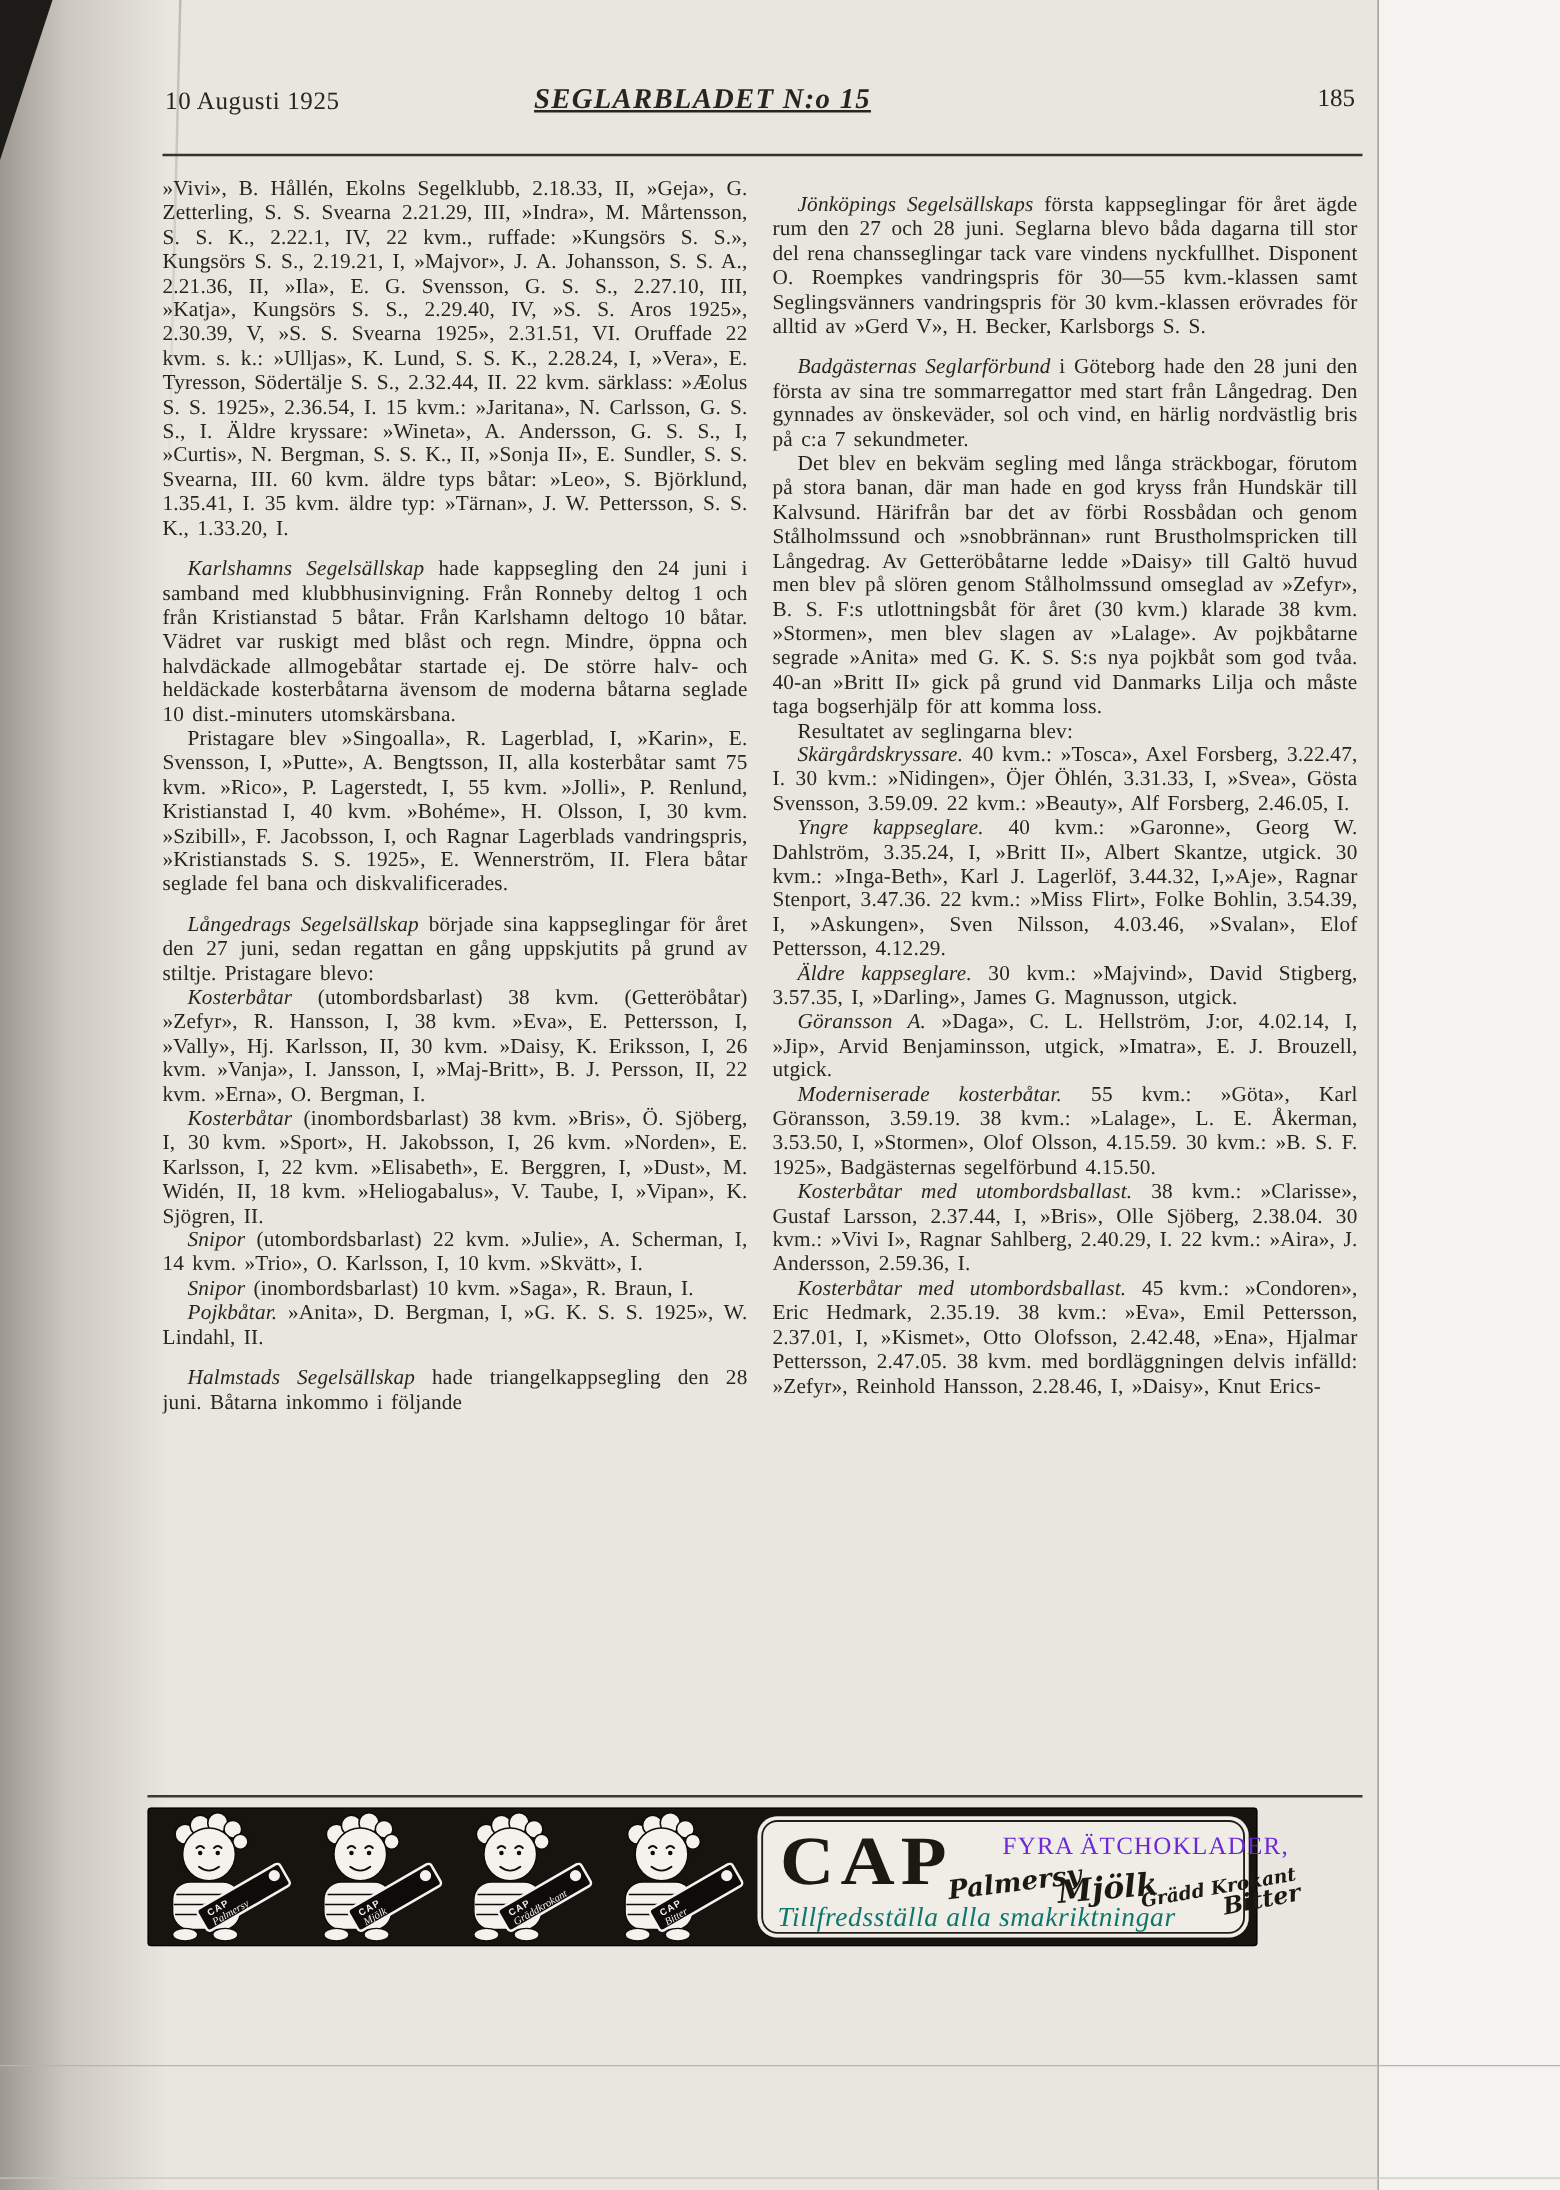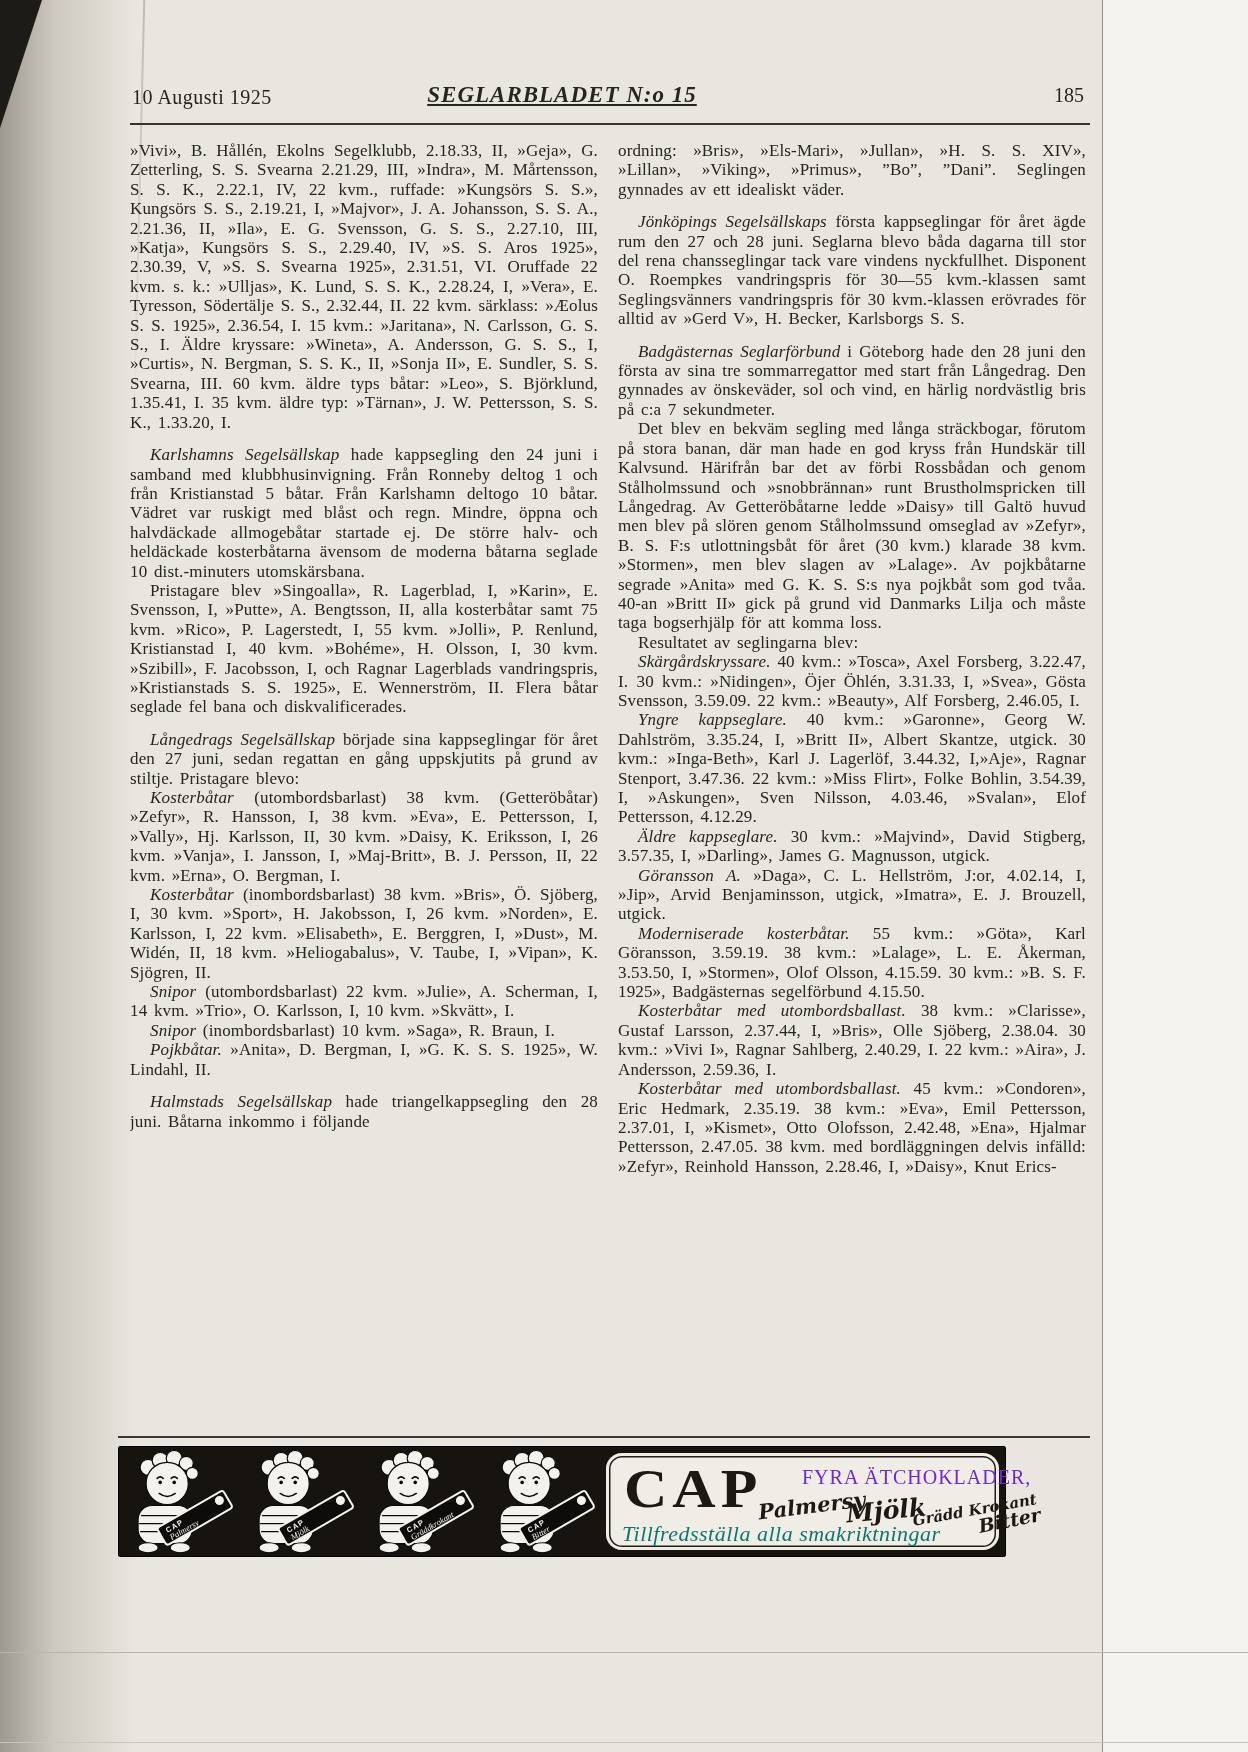--- a/index.html
+++ b/index.html
@@ -11,21 +11,21 @@
   .corner-wedge{position:absolute;left:0;top:0;width:0;height:0;
       border-top:128px solid #1d1b17;border-right:42px solid transparent;}
   .crease{position:absolute;left:138px;top:0;width:2px;height:430px;opacity:.45;
       background:linear-gradient(#8a867e,rgba(138,134,126,0));transform:rotate(1.4deg);}
   .right-strip{position:absolute;right:0;top:0;width:145px;height:100%;
       background:#f4f3ef;border-left:1px solid #908d86;}
   .fold-line-1{position:absolute;left:0;top:1652px;width:100%;height:1px;background:#b8b5ad;}
   .fold-line-2{position:absolute;left:0;top:1742px;width:100%;height:1px;background:#c8c5bd;}
 
   
-  .header{position:absolute;left:130px;top:78px;width:960px;height:40px;}
+  .header{position:absolute;left:130px;top:62px;width:960px;height:40px;}
   .hdr-date{position:absolute;left:2px;top:8px;font-size:20px;letter-spacing:.5px;}
   .hdr-title{position:absolute;left:45%;top:4px;transform:translateX(-50%);
       font-size:23px;font-weight:bold;font-style:italic;letter-spacing:1px;white-space:nowrap;text-decoration:underline;}
   .hdr-page{position:absolute;right:6px;top:6px;font-size:20px;}
   .header-rule{position:absolute;left:130px;top:123px;width:960px;height:2px;background:#35332d;}
 
   
   .columns{position:absolute;left:130px;top:141px;width:966px;height:1292px;
       display:flex;gap:20px;overflow:hidden;}
   .col{width:468px;text-align:justify;font-size:17px;line-height:19.4px;
@@ -81,21 +81,20 @@
         <p class="para">Pristagare blev »Singoalla», R. Lagerblad, I, »Karin», E. Svensson, I, »Putte», A. Bengtsson, II, alla kosterbåtar samt 75 kvm. »Rico», P. Lagerstedt, I, 55 kvm. »Jolli», P. Renlund, Kristianstad I, 40 kvm. »Bohéme», H. Olsson, I, 30 kvm. »Szibill», F. Jacobsson, I, och Ragnar Lagerblads vandringspris, »Kristianstads S. S. 1925», E. Wennerström, II. Flera båtar seglade fel bana och diskvalificerades.</p>
         <p class="para spaced"><i>Långedrags Segelsällskap </i>började sina kappseglingar för året den 27 juni, sedan regattan en gång uppskjutits på grund av stiltje. Pristagare blevo:</p>
         <p class="para"><i>Kosterbåtar </i>(utombordsbarlast) 38 kvm. (Getteröbåtar) »Zefyr», R. Hansson, I, 38 kvm. »Eva», E. Pettersson, I, »Vally», Hj. Karlsson, II, 30 kvm. »Daisy, K. Eriksson, I, 26 kvm. »Vanja», I. Jansson, I, »Maj-Britt», B. J. Persson, II, 22 kvm. »Erna», O. Bergman, I.</p>
         <p class="para"><i>Kosterbåtar </i>(inombordsbarlast) 38 kvm. »Bris», Ö. Sjöberg, I, 30 kvm. »Sport», H. Jakobsson, I, 26 kvm. »Norden», E. Karlsson, I, 22 kvm. »Elisabeth», E. Berggren, I, »Dust», M. Widén, II, 18 kvm. »Heliogabalus», V. Taube, I, »Vipan», K. Sjögren, II.</p>
         <p class="para"><i>Snipor </i>(utombordsbarlast) 22 kvm. »Julie», A. Scherman, I, 14 kvm. »Trio», O. Karlsson, I, 10 kvm. »Skvätt», I.</p>
         <p class="para"><i>Snipor </i>(inombordsbarlast) 10 kvm. »Saga», R. Braun, I.</p>
         <p class="para"><i>Pojkbåtar. </i>»Anita», D. Bergman, I, »G. K. S. S. 1925», W. Lindahl, II.</p>
         <p class="para spaced"><i>Halmstads Segelsällskap </i>hade triangelkappsegling den 28 juni. Båtarna inkommo i följande</p>
       </div>
     <div class="col">
-        <p class="para noindent">ordning: »Bris», »Els-Mari», »Jullan», »H. S. S. XIV», »Lillan», »Viking», »Primus», ”Bo”, ”Dani”. Seglingen gynnades av ett idealiskt väder.</p>
         <p class="para spaced"><i>Jönköpings Segelsällskaps </i>första kappseglingar för året ägde rum den 27 och 28 juni. Seglarna blevo båda dagarna till stor del rena chansseglingar tack vare vindens nyckfullhet. Disponent O. Roempkes vandringspris för 30—55 kvm.-klassen samt Seglingsvänners vandringspris för 30 kvm.-klassen erövrades för alltid av »Gerd V», H. Becker, Karlsborgs S. S.</p>
         <p class="para spaced"><i>Badgästernas Seglarförbund </i>i Göteborg hade den 28 juni den första av sina tre sommarregattor med start från Långedrag. Den gynnades av önskeväder, sol och vind, en härlig nordvästlig bris på c:a 7 sekundmeter.</p>
         <p class="para">Det blev en bekväm segling med långa sträckbogar, förutom på stora banan, där man hade en god kryss från Hundskär till Kalvsund. Härifrån bar det av förbi Rossbådan och genom Stålholmssund och »snobbrännan» runt Brustholmspricken till Långedrag. Av Getteröbåtarne ledde »Daisy» till Galtö huvud men blev på slören genom Stålholmssund omseglad av »Zefyr», B. S. F:s utlottningsbåt för året (30 kvm.) klarade 38 kvm. »Stormen», men blev slagen av »Lalage». Av pojkbåtarne segrade »Anita» med G. K. S. S:s nya pojkbåt som god tvåa. 40-an »Britt II» gick på grund vid Danmarks Lilja och måste taga bogserhjälp för att komma loss.</p>
         <p class="para">Resultatet av seglingarna blev:</p>
         <p class="para"><i>Skärgårdskryssare. </i>40 kvm.: »Tosca», Axel Forsberg, 3.22.47, I. 30 kvm.: »Nidingen», Öjer Öhlén, 3.31.33, I, »Svea», Gösta Svensson, 3.59.09. 22 kvm.: »Beauty», Alf Forsberg, 2.46.05, I.</p>
         <p class="para"><i>Yngre kappseglare. </i>40 kvm.: »Garonne», Georg W. Dahlström, 3.35.24, I, »Britt II», Albert Skantze, utgick. 30 kvm.: »Inga-Beth», Karl J. Lagerlöf, 3.44.32, I,»Aje», Ragnar Stenport, 3.47.36. 22 kvm.: »Miss Flirt», Folke Bohlin, 3.54.39, I, »Askungen», Sven Nilsson, 4.03.46, »Svalan», Elof Pettersson, 4.12.29.</p>
         <p class="para"><i>Äldre kappseglare. </i>30 kvm.: »Majvind», David Stigberg, 3.57.35, I, »Darling», James G. Magnusson, utgick.</p>
         <p class="para"><i>Göransson A. </i>»Daga», C. L. Hellström, J:or, 4.02.14, I, »Jip», Arvid Benjaminsson, utgick, »Imatra», E. J. Brouzell, utgick.</p>
         <p class="para"><i>Moderniserade kosterbåtar. </i>55 kvm.: »Göta», Karl Göransson, 3.59.19. 38 kvm.: »Lalage», L. E. Åkerman, 3.53.50, I, »Stormen», Olof Olsson, 4.15.59. 30 kvm.: »B. S. F. 1925», Badgästernas segelförbund 4.15.50.</p>
         <p class="para"><i>Kosterbåtar med utombordsballast. </i>38 kvm.: »Clarisse», Gustaf Larsson, 2.37.44, I, »Bris», Olle Sjöberg, 2.38.04. 30 kvm.: »Vivi I», Ragnar Sahlberg, 2.40.29, I. 22 kvm.: »Aira», J. Andersson, 2.59.36, I.</p>

